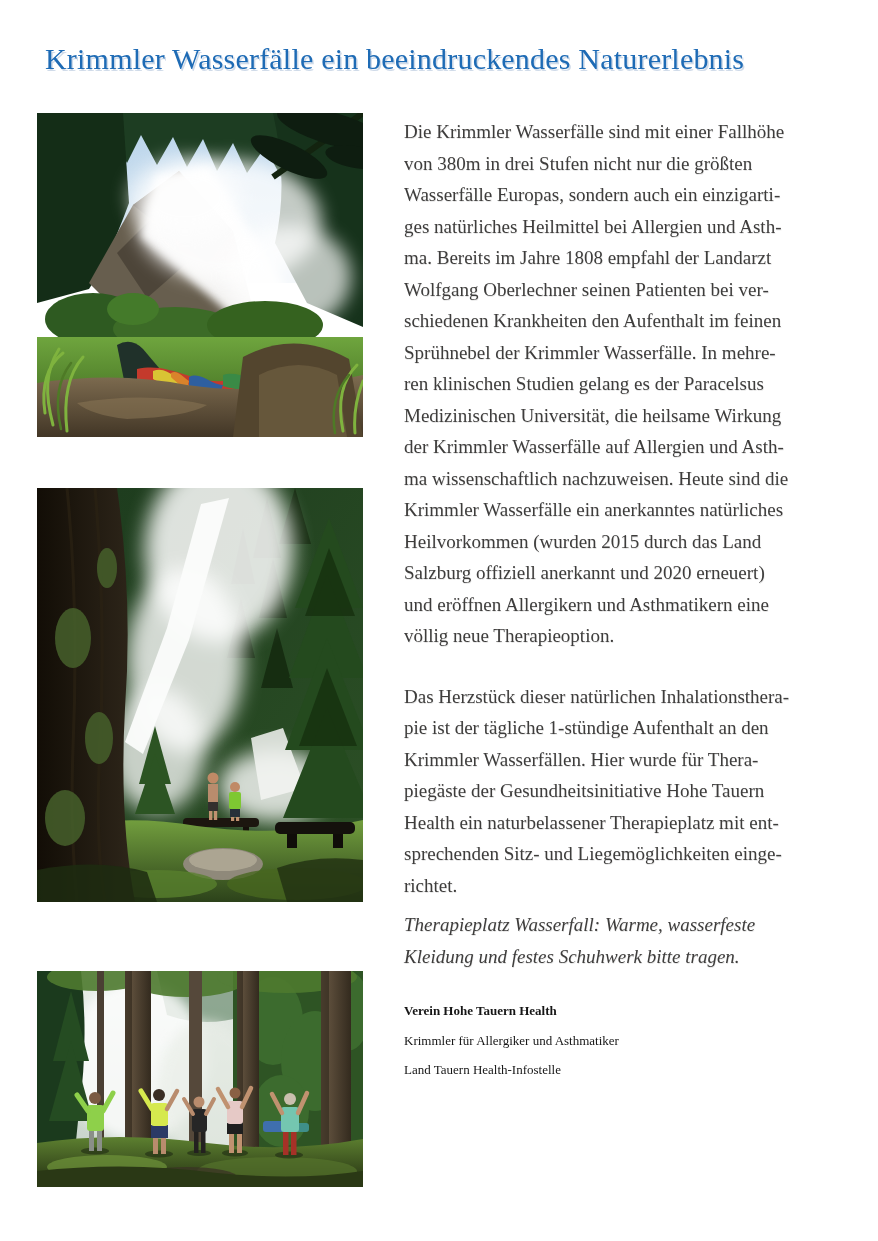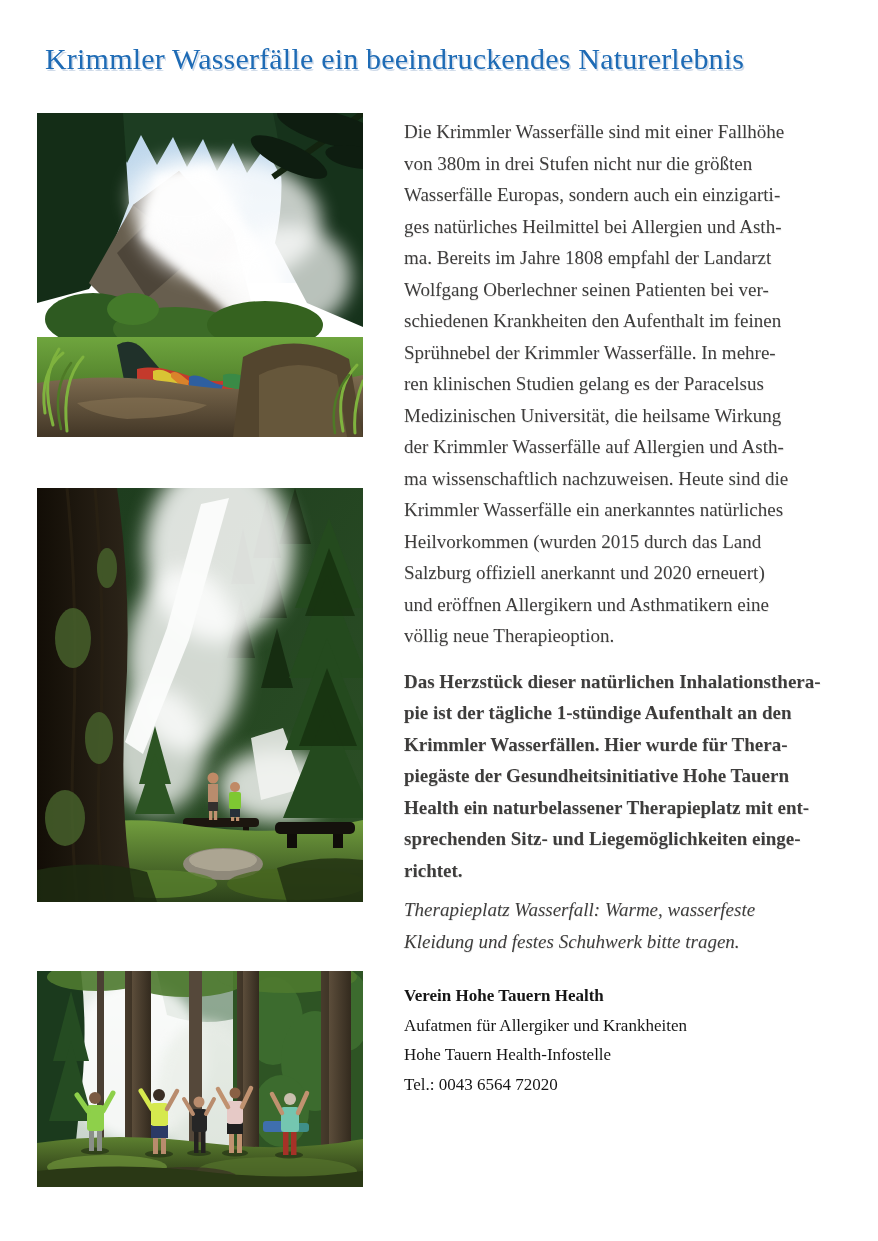--- a/index.html
+++ b/index.html
@@ -15,23 +15,23 @@
   }
   .photo{position:absolute;left:37px;margin:0;padding:0;line-height:0;}
   .photo svg{display:block;}
   #photo1{top:113px;} #photo2{top:488px;} #photo3{top:971px;}
   .textcol{
     position:absolute;left:404px;top:116px;width:475px;
     color:#3e3d3c;font-size:19px;line-height:31.5px;
     text-shadow:.5px .5px 0 rgba(120,120,120,.18);
   }
   .para{white-space:pre-line;margin:0;}
-  .para-gap{margin-top:14px;font-weight:bold;}
+  .para-gap{margin-top:29px;}
   .note{white-space:pre-line;font-style:italic;margin:8px 0 12px;}
-  .contact{margin-top:24px;color:#161616;line-height:29.5px;font-size:17px;text-shadow:none;}
+  .contact{margin-top:24px;color:#161616;line-height:29.5px;font-size:13px;text-shadow:none;}
   .contact div{white-space:nowrap;}
   .contact .org{font-weight:bold;}
 </style>
 </head>
 <body>
 
 <div class="page">
 
   <h1 class="title">Krimmler Wasserfälle ein beeindruckendes Naturerlebnis</h1>
 
@@ -368,19 +368,18 @@
 pie ist der tägliche 1-stündige Aufenthalt an den
 Krimmler Wasserfällen. Hier wurde für Thera-
 piegäste der Gesundheitsinitiative Hohe Tauern
 Health ein naturbelassener Therapieplatz mit ent-
 sprechenden Sitz- und Liegemöglichkeiten einge-
 richtet.</p>
     <p class="note">Therapieplatz Wasserfall: Warme, wasserfeste
 Kleidung und festes Schuhwerk bitte tragen.</p>
     <div class="contact">
       <div class="org">Verein Hohe Tauern Health</div>
-      <div>Aufatmen für Allergiker und Krankheiten</div>
-      <div>Hohe Tauern Health-Infostelle</div>
-      <div>Tel.: 0043 6564 72020</div>
+      <div>Krimmler für Allergiker und Asthmatiker</div>
+      <div>Land Tauern Health-Infostelle</div>
     </div>
   </div>
 
 </div>
 
 </body></html>

